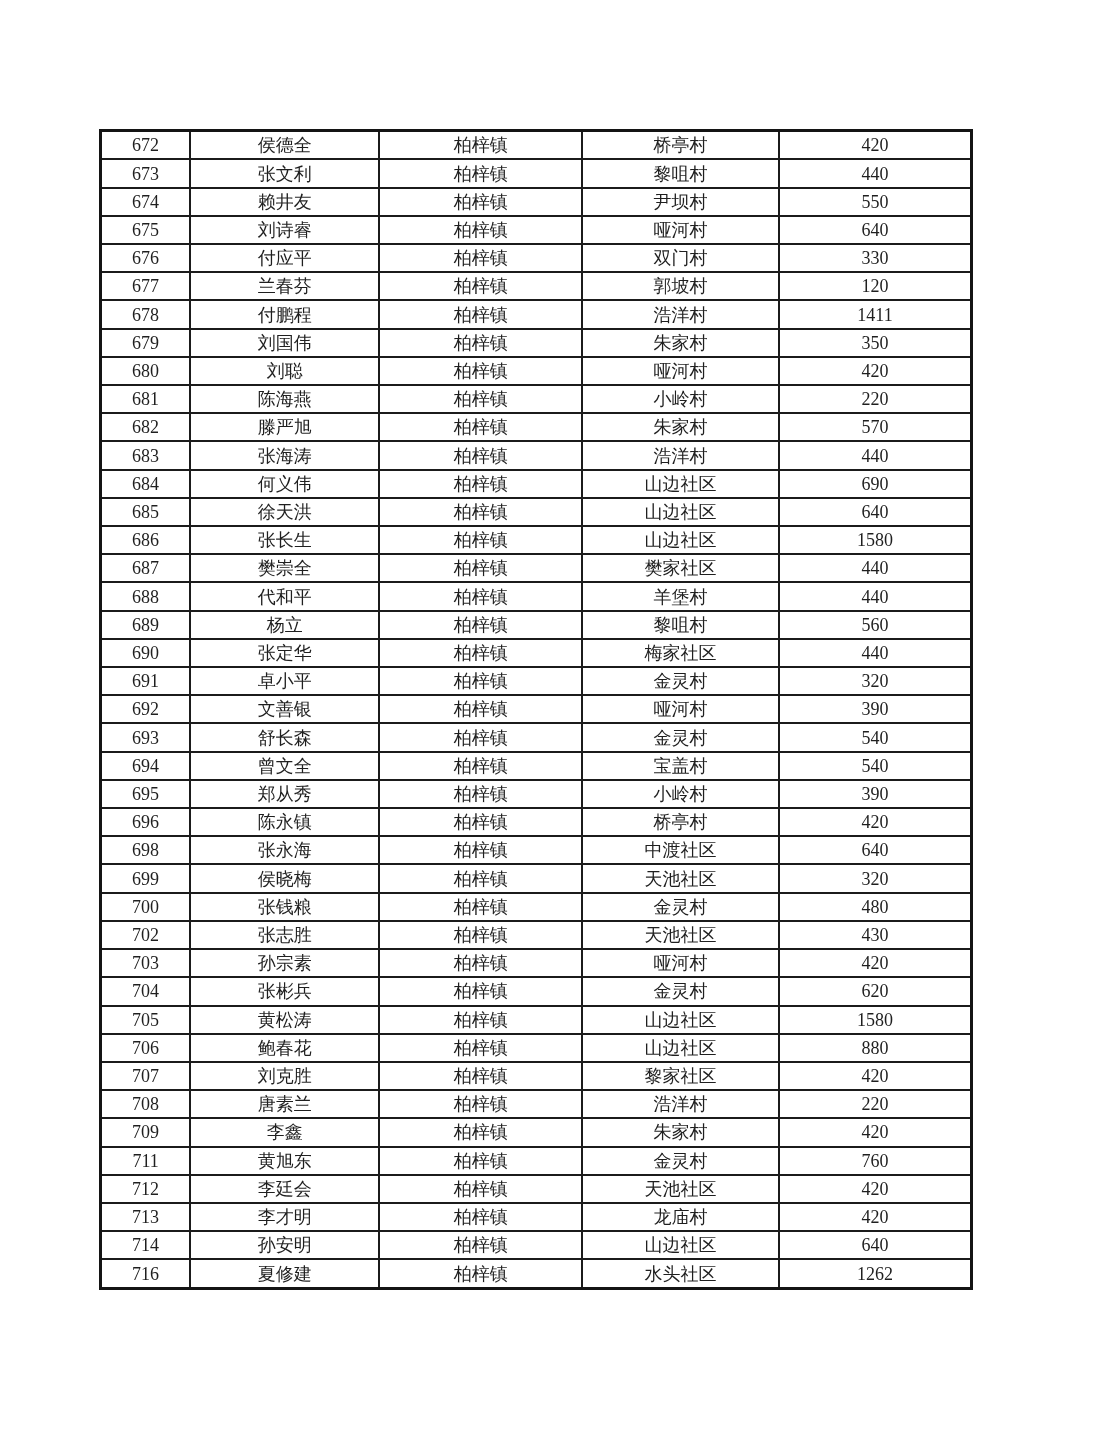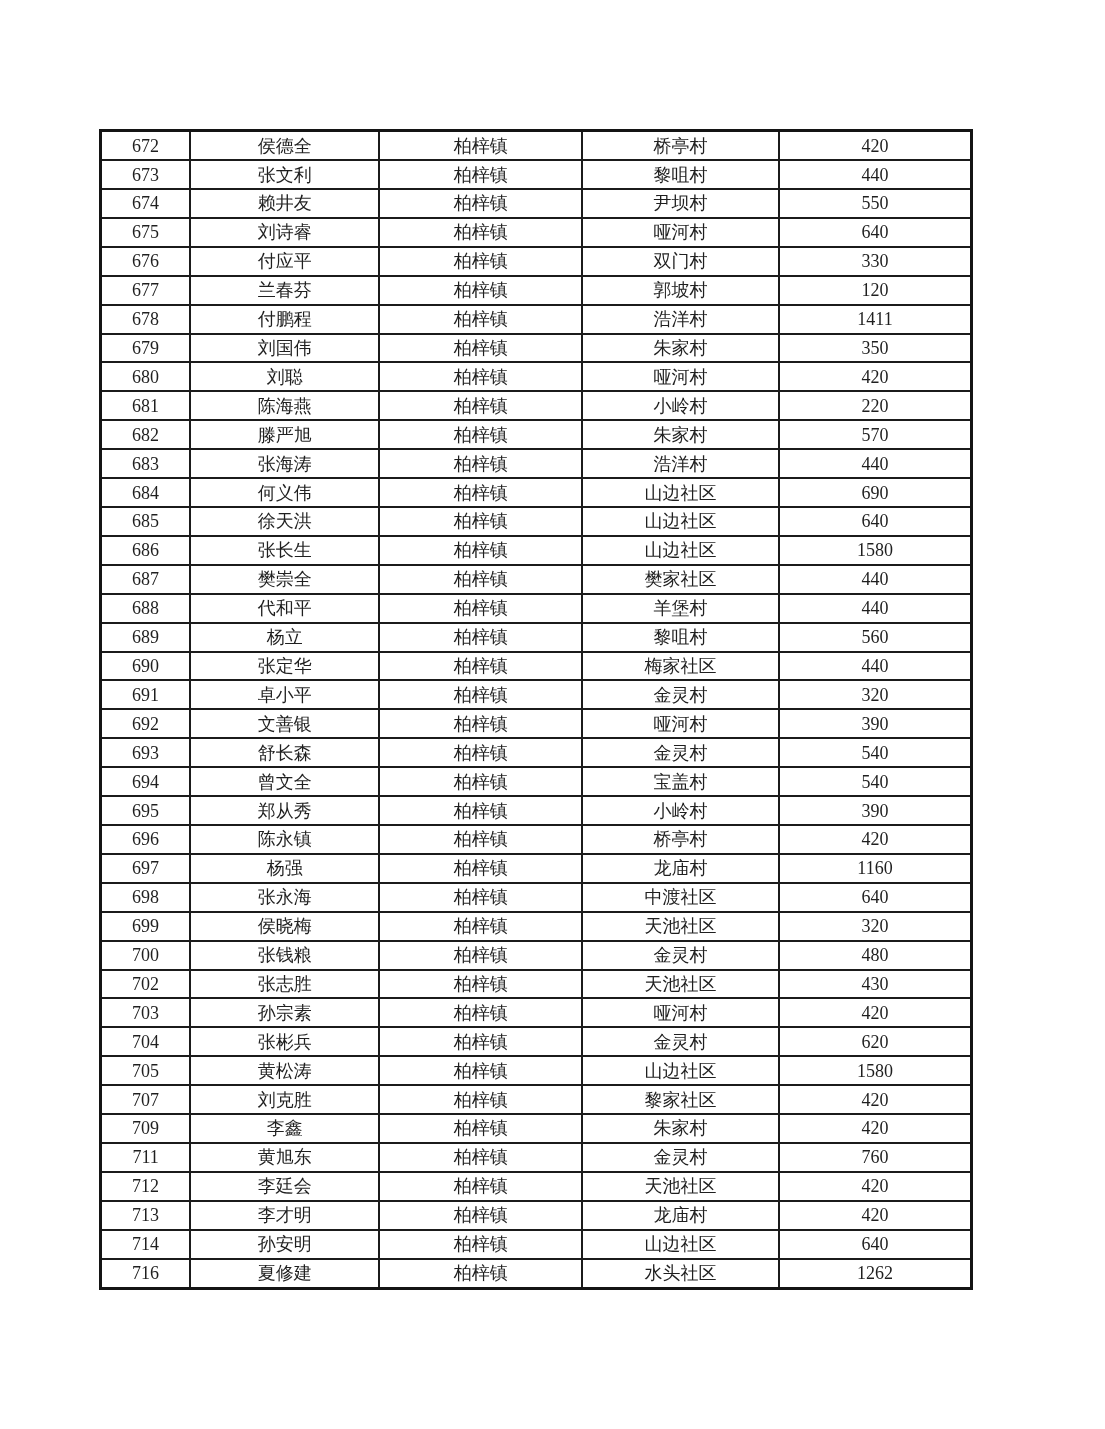--- a/index.html
+++ b/index.html
@@ -226,27 +226,20 @@
           <td class="col-amount">390</td>
         </tr>
         <tr>
           <td class="col-index">696</td>
           <td class="col-name">陈永镇</td>
           <td class="col-town">柏梓镇</td>
           <td class="col-village">桥亭村</td>
           <td class="col-amount">420</td>
         </tr>
         <tr>
-          <td class="col-index">697</td>
-          <td class="col-name">杨强</td>
-          <td class="col-town">柏梓镇</td>
-          <td class="col-village">龙庙村</td>
-          <td class="col-amount">1160</td>
-        </tr>
-        <tr>
           <td class="col-index">698</td>
           <td class="col-name">张永海</td>
           <td class="col-town">柏梓镇</td>
           <td class="col-village">中渡社区</td>
           <td class="col-amount">640</td>
         </tr>
         <tr>
           <td class="col-index">699</td>
           <td class="col-name">侯晓梅</td>
           <td class="col-town">柏梓镇</td>
@@ -282,25 +275,39 @@
           <td class="col-amount">620</td>
         </tr>
         <tr>
           <td class="col-index">705</td>
           <td class="col-name">黄松涛</td>
           <td class="col-town">柏梓镇</td>
           <td class="col-village">山边社区</td>
           <td class="col-amount">1580</td>
         </tr>
         <tr>
+          <td class="col-index">706</td>
+          <td class="col-name">鲍春花</td>
+          <td class="col-town">柏梓镇</td>
+          <td class="col-village">山边社区</td>
+          <td class="col-amount">880</td>
+        </tr>
+        <tr>
           <td class="col-index">707</td>
           <td class="col-name">刘克胜</td>
           <td class="col-town">柏梓镇</td>
           <td class="col-village">黎家社区</td>
           <td class="col-amount">420</td>
+        </tr>
+        <tr>
+          <td class="col-index">708</td>
+          <td class="col-name">唐素兰</td>
+          <td class="col-town">柏梓镇</td>
+          <td class="col-village">浩洋村</td>
+          <td class="col-amount">220</td>
         </tr>
         <tr>
           <td class="col-index">709</td>
           <td class="col-name">李鑫</td>
           <td class="col-town">柏梓镇</td>
           <td class="col-village">朱家村</td>
           <td class="col-amount">420</td>
         </tr>
         <tr>
           <td class="col-index">711</td>

